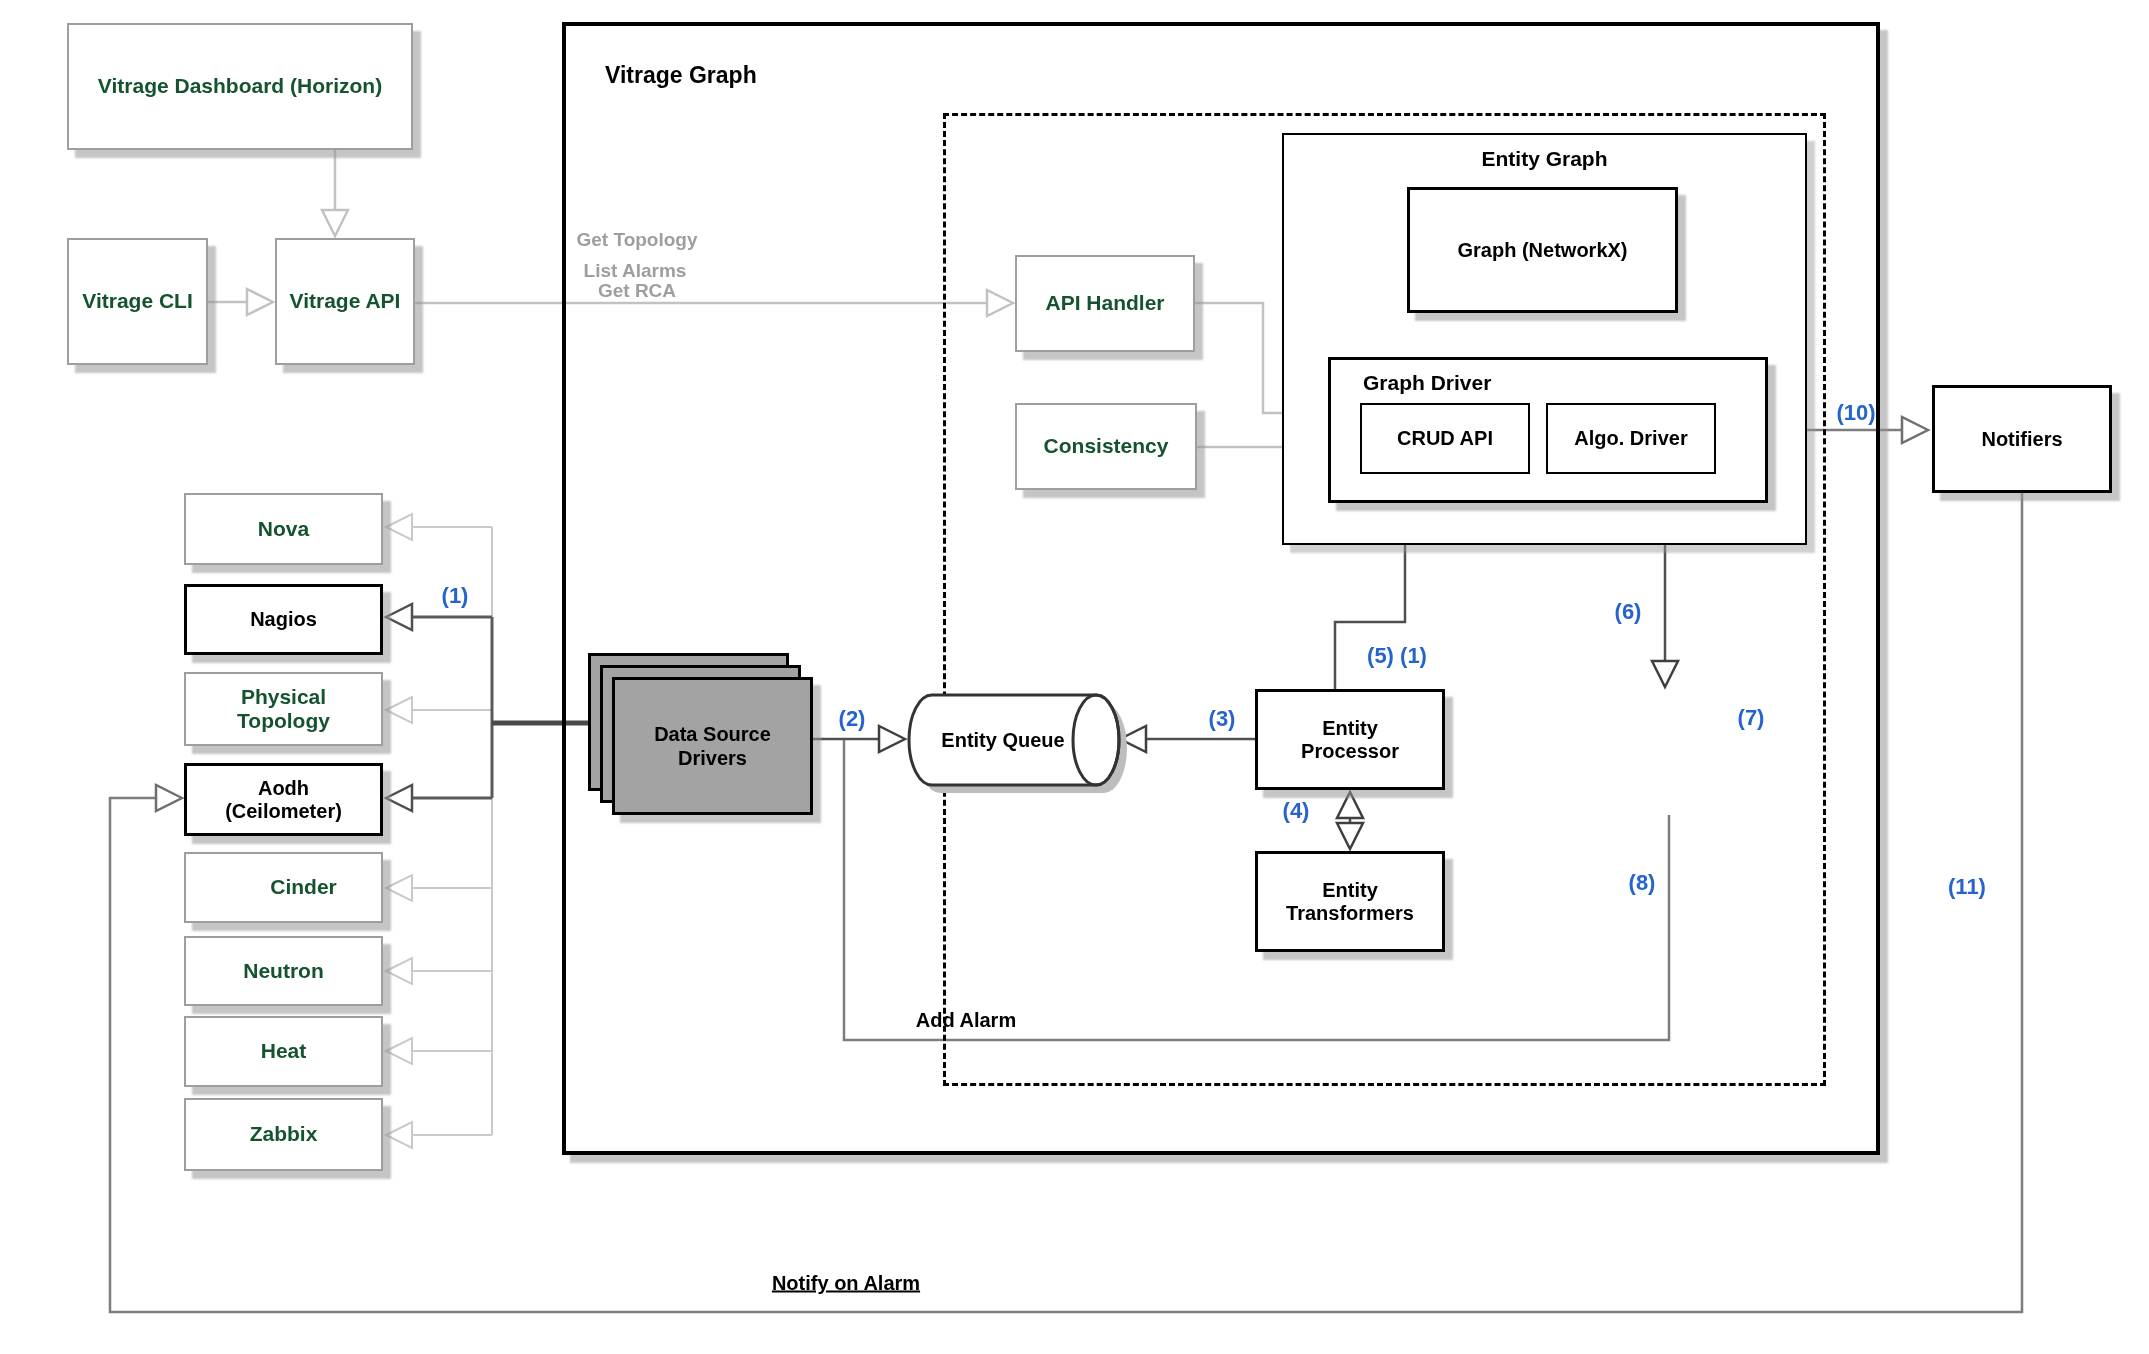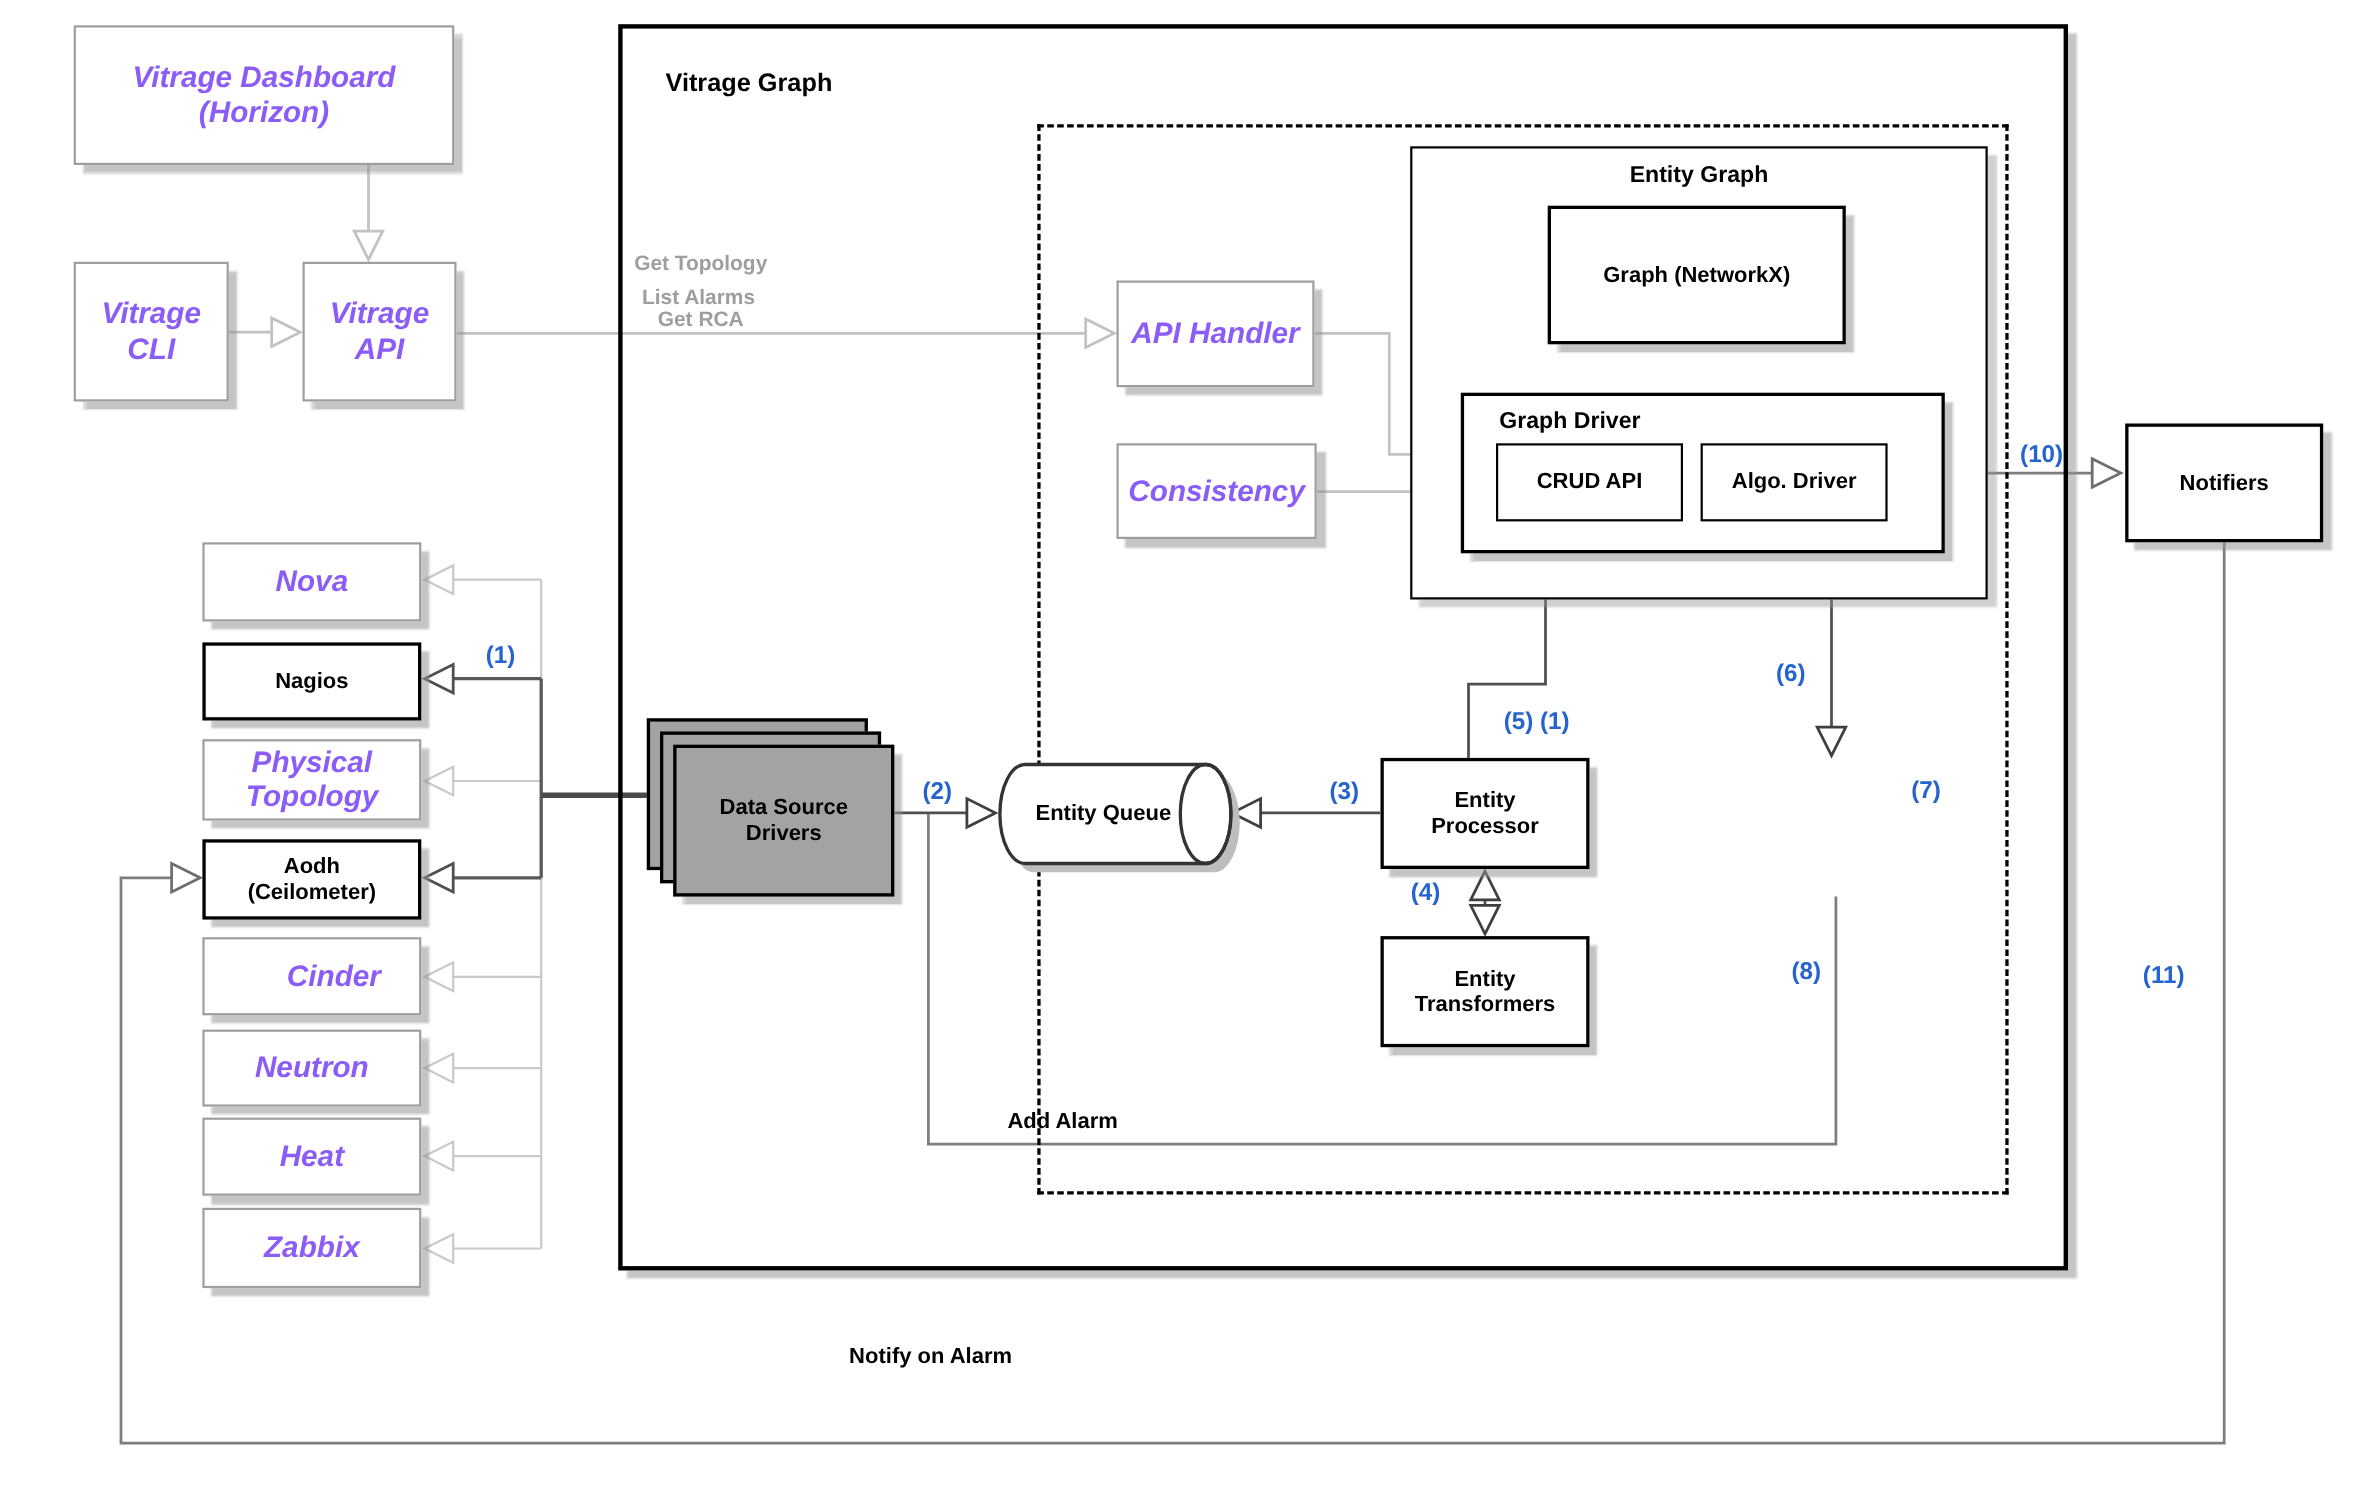--- a/index.html
+++ b/index.html
@@ -5,21 +5,21 @@
   html,body{margin:0;padding:0;background:#fff;}
   .stage{position:relative;width:2149px;height:1354px;background:#ffffff;overflow:hidden;
          font-family:"Liberation Sans","DejaVu Sans",sans-serif;}
   .stage svg.wires{position:absolute;left:0;top:0;z-index:0;}
   .frame{position:absolute;box-sizing:border-box;background:transparent;z-index:1;}
   .frame.outer{border:4px solid #000;box-shadow:8px 8px 2px rgba(150,150,150,.55);}
   .frame.dashed{border:3px dashed #000;}
   .node{position:absolute;box-sizing:border-box;background:#fff;display:flex;align-items:center;
         justify-content:center;text-align:center;font-weight:bold;z-index:2;
         box-shadow:8px 8px 2px rgba(150,150,150,.55);line-height:1.15;}
-  .node.gray{border:2.5px solid #9e9e9e;color:#8b5cf6;font-size:27px;font-style:italic;}
+  .node.gray{border:2.5px solid #9e9e9e;color:#14532d;font-size:21px;}
   .node.bold{border:3.5px solid #000;color:#000;font-size:20px;}
   .node.thin{border:2px solid #000;color:#000;font-size:20px;box-shadow:8px 8px 2px rgba(150,150,150,.45);}
   .node.inner{border:2px solid #000;color:#000;font-size:20px;box-shadow:none;z-index:3;}
   .node .wrap{display:block;}
   .sheet{position:absolute;box-sizing:border-box;background:#a3a3a3;border:3px solid #000;z-index:2;}
   .sheet.front{box-shadow:8px 8px 2px rgba(150,150,150,.55);display:flex;align-items:center;
         justify-content:center;text-align:center;font-weight:bold;font-size:20px;color:#000;line-height:1.2;}
   .lbl{position:absolute;transform:translate(-50%,-50%);font-weight:bold;white-space:nowrap;z-index:4;}
   .lbl.blue{color:#2563cf;font-size:22px;}
   .lbl.graytxt{color:#9e9e9e;font-size:19px;}
@@ -194,15 +194,15 @@
   <div class="lbl blue" style="left:1222px;top:719px;">(3)</div>
   <div class="lbl blue" style="left:1296px;top:811px;">(4)</div>
   <div class="lbl blue" style="left:1397px;top:656px;">(5) (1)</div>
   <div class="lbl blue" style="left:1628px;top:612px;">(6)</div>
   <div class="lbl blue" style="left:1751px;top:718px;">(7)</div>
   <div class="lbl blue" style="left:1642px;top:883px;">(8)</div>
   <div class="lbl blue" style="left:1856px;top:413px;">(10)</div>
   <div class="lbl blue" style="left:1967px;top:887px;">(11)</div>
 
   <div class="lbl blk" style="left:966px;top:1020px;">Add Alarm</div>
-  <div class="lbl blk" style="left:846px;top:1234px;">Notify on Alarm</div>
+  <div class="lbl blk" style="left:846px;top:1283px;text-decoration:underline;">Notify on Alarm</div>
 
 </div>
 
 </body></html>

